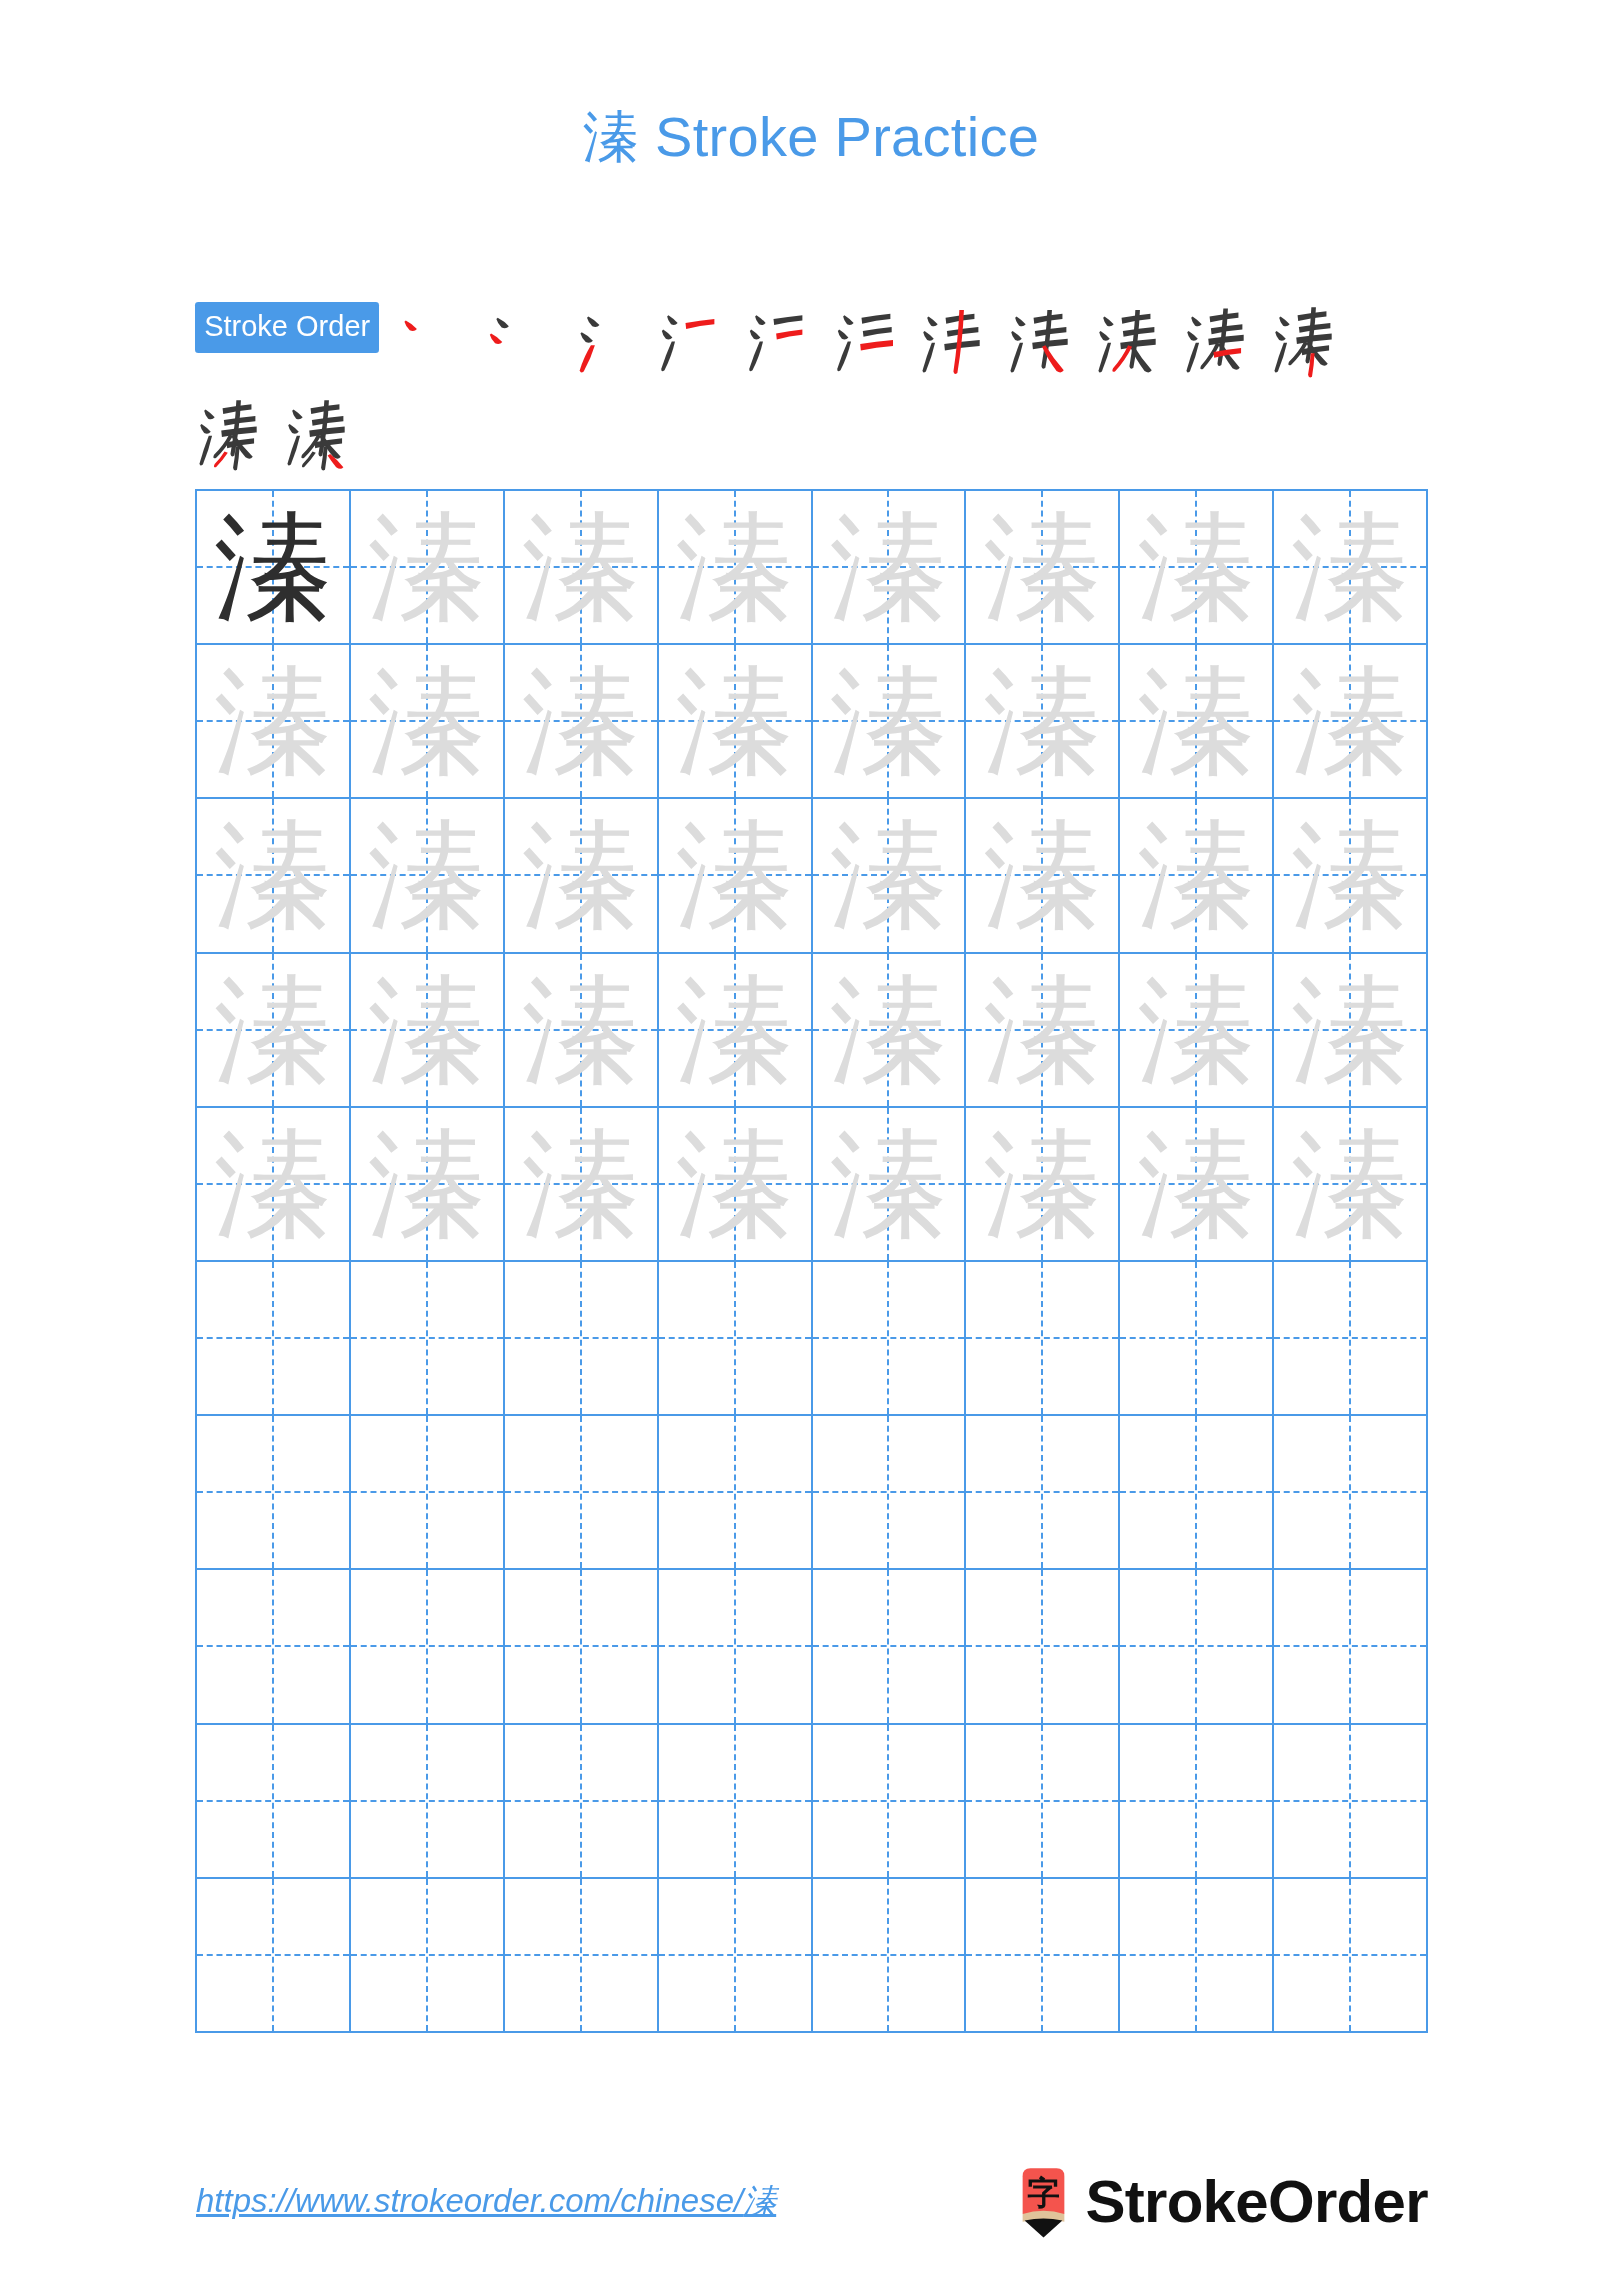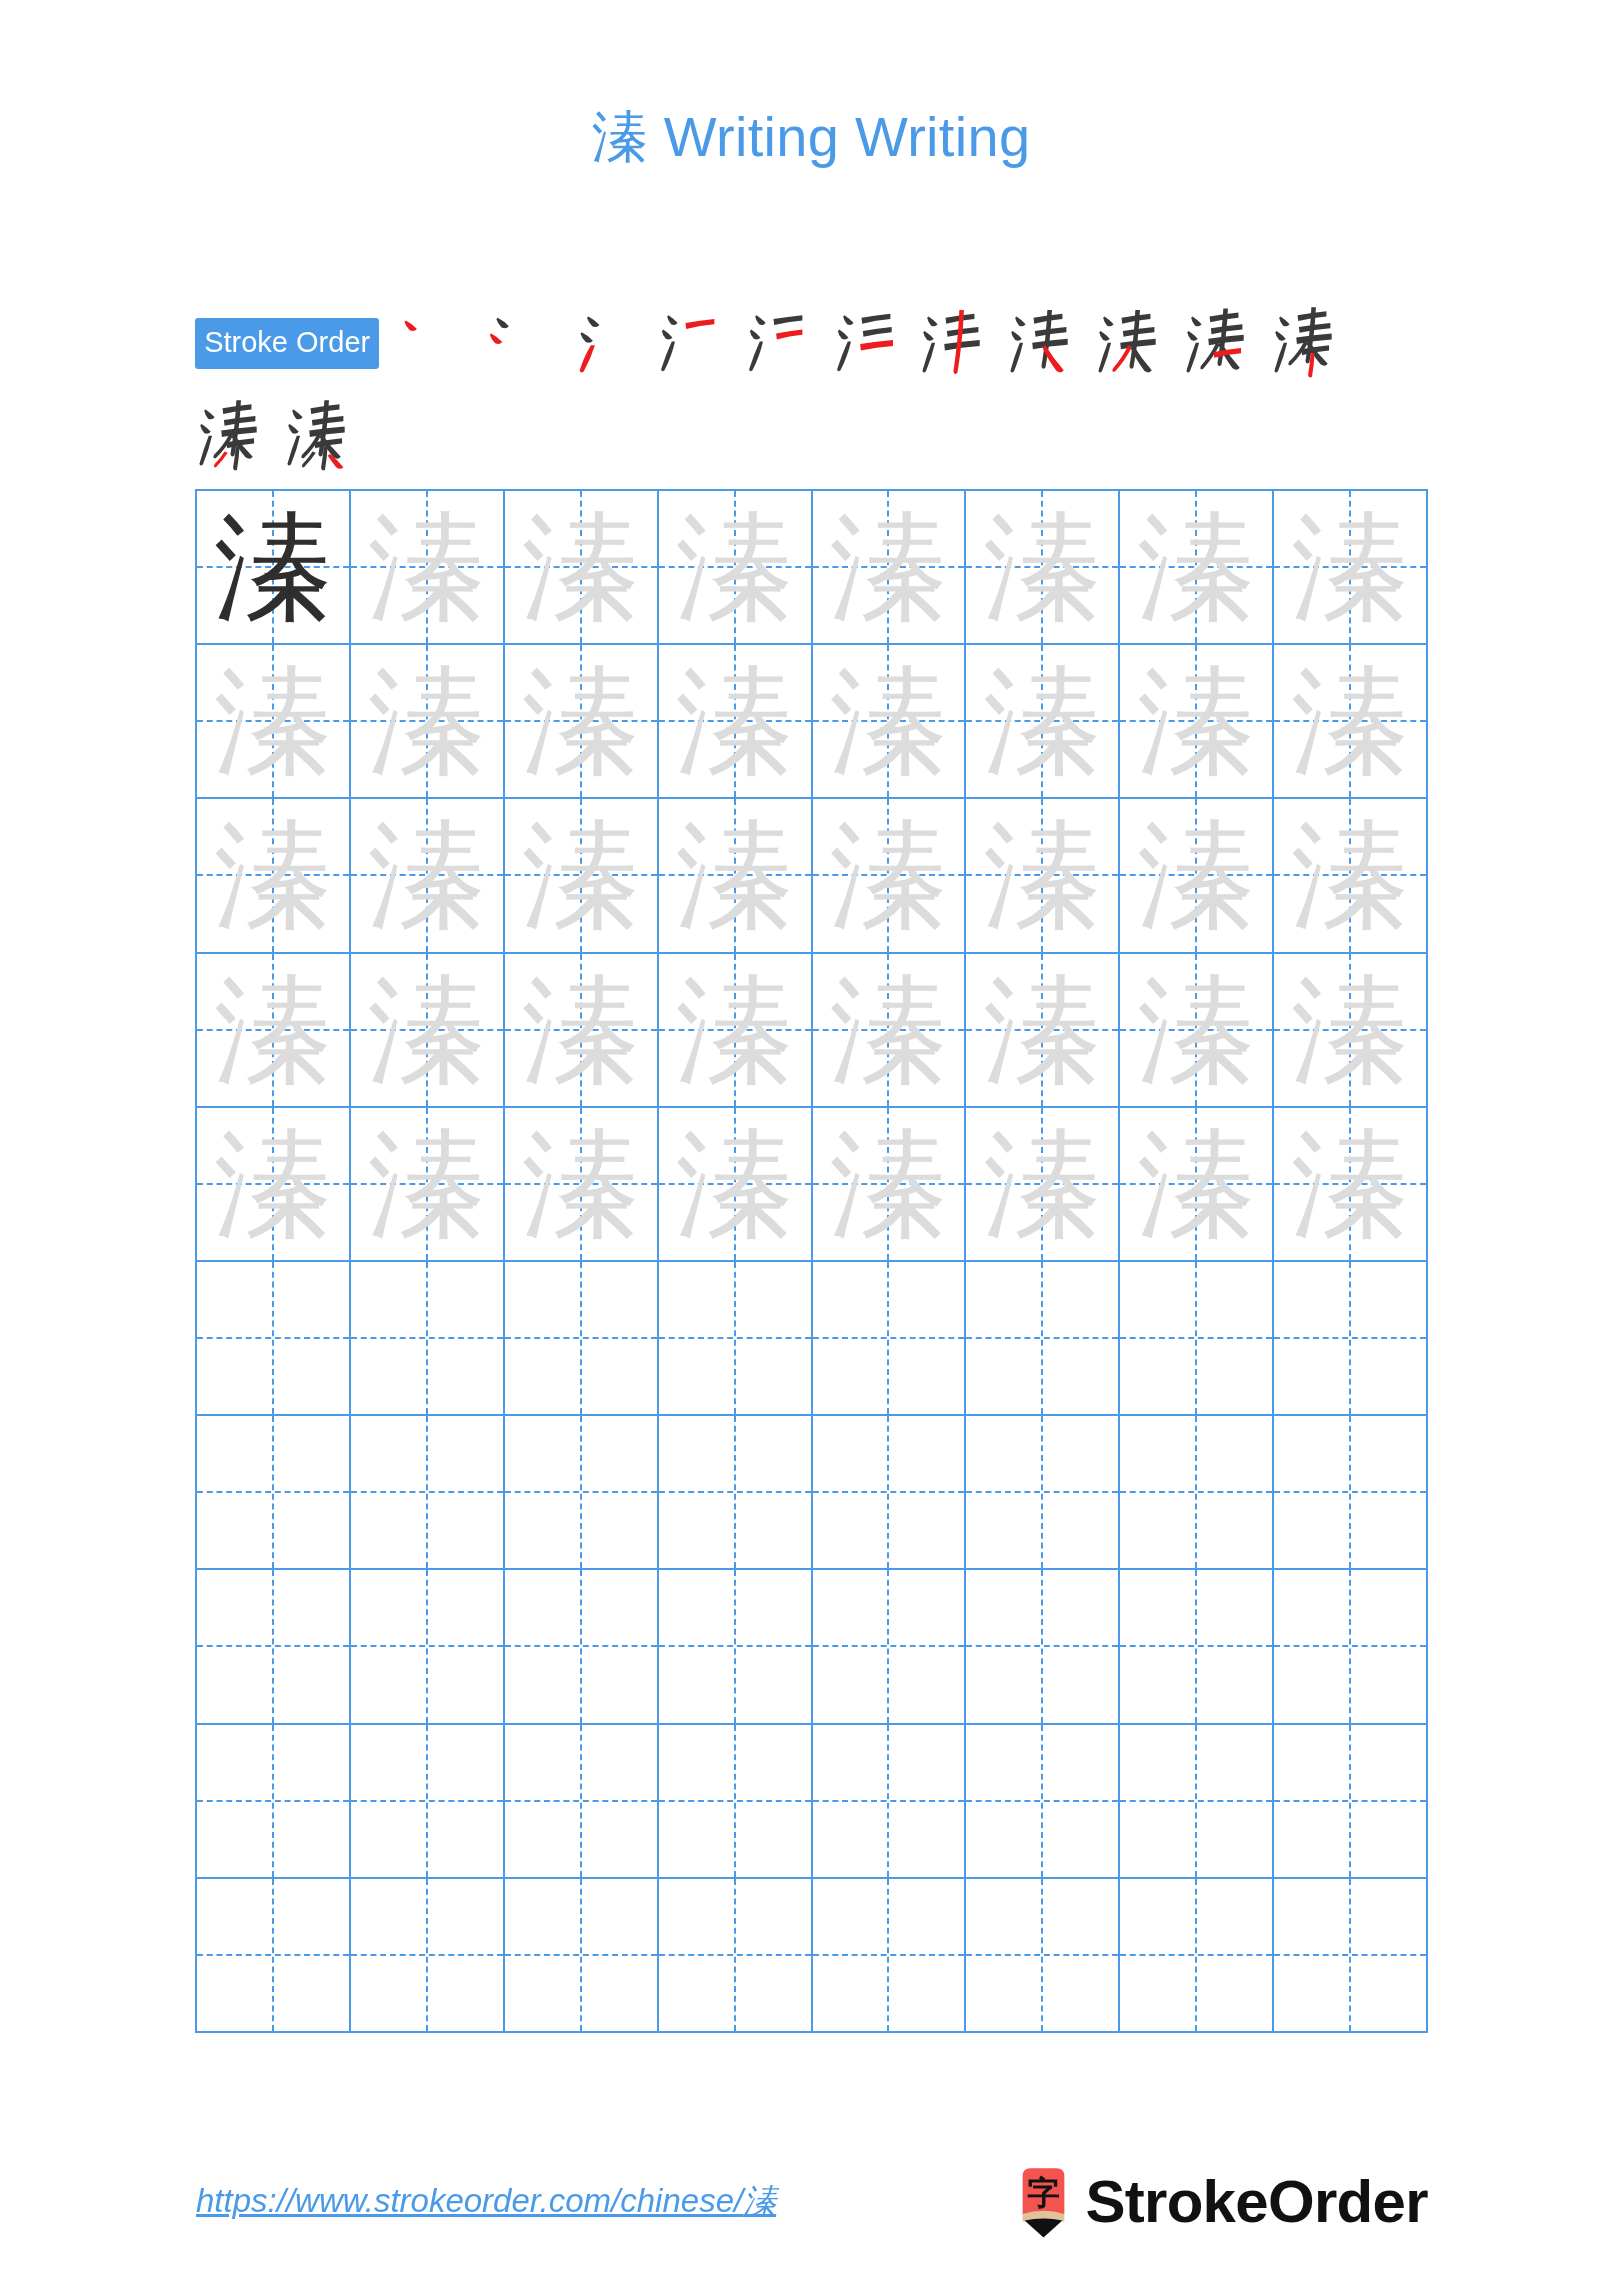--- a/index.html
+++ b/index.html
@@ -36,21 +36,21 @@
   
   .stroke-order-section {
     position: absolute;
     top: 302px;
     left: 195px;
     width: 1237px;
   }
   .stroke-order-flow {
     display: flex;
     flex-wrap: wrap;
-    align-items: center;
+    align-items: flex-start;
     gap: 4px;
   }
   .stroke-order-badge {
     display: inline-flex;
     align-items: center;
     justify-content: center;
     background: #4a9ae8;
     color: #ffffff;
     font-size: 29px;
     line-height: 1;
@@ -176,21 +176,21 @@
     letter-spacing: -0.7px;
     white-space: nowrap;
     line-height: 1;
     padding-bottom: 3.9px;
   }
 </style>
 </head>
 <body>
 
 <div class="page-title">
-  <span class="han">溱</span><span> Writing Writing</span>
+  <span class="han">溱</span><span> Stroke Practice</span>
 </div>
 
 <div class="stroke-order-section">
   <div class="stroke-order-flow">
 
     <span class="stroke-order-badge">Stroke Order</span>
 
     <div class="stroke-step">
       <svg viewBox="0 0 128 128">
         <path d="M24 28 Q34 33 41 41 Q37 46 30 43 Q24 37 22 30 Z" fill="#ee1c1c"></path>

